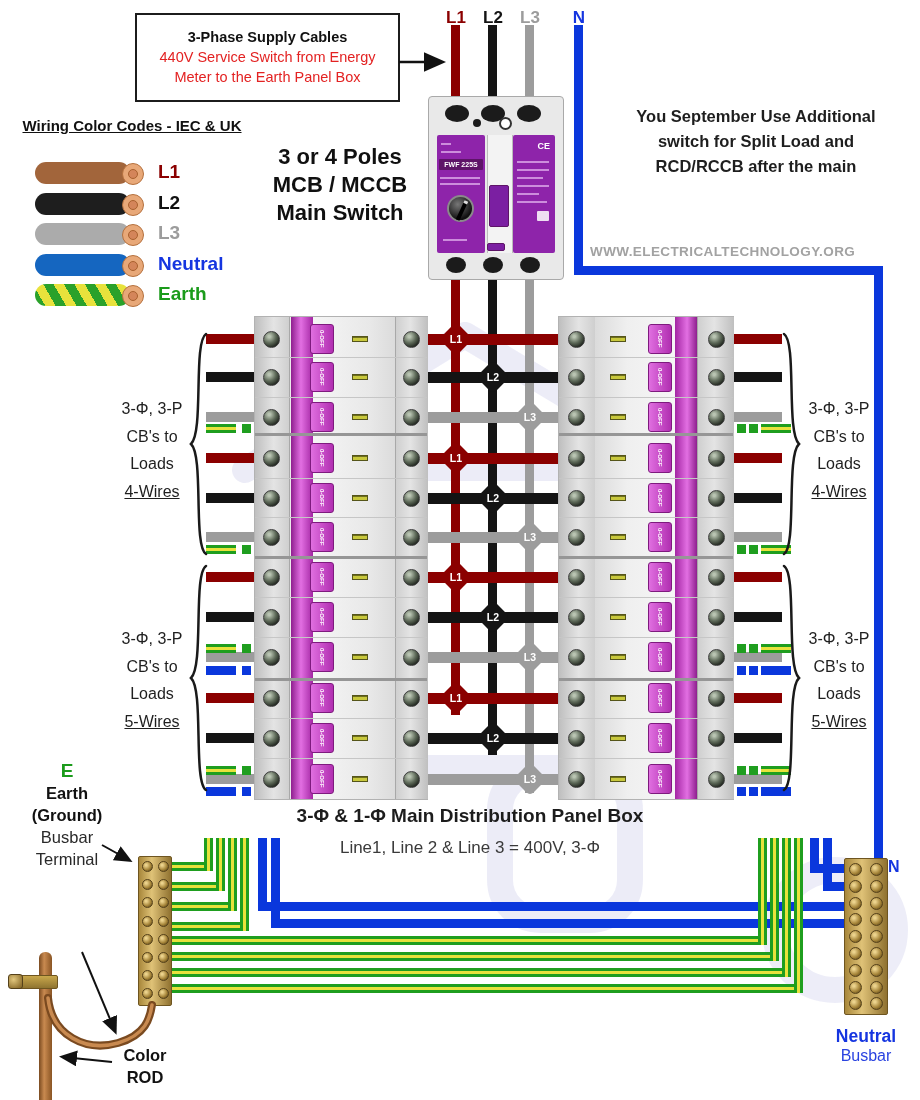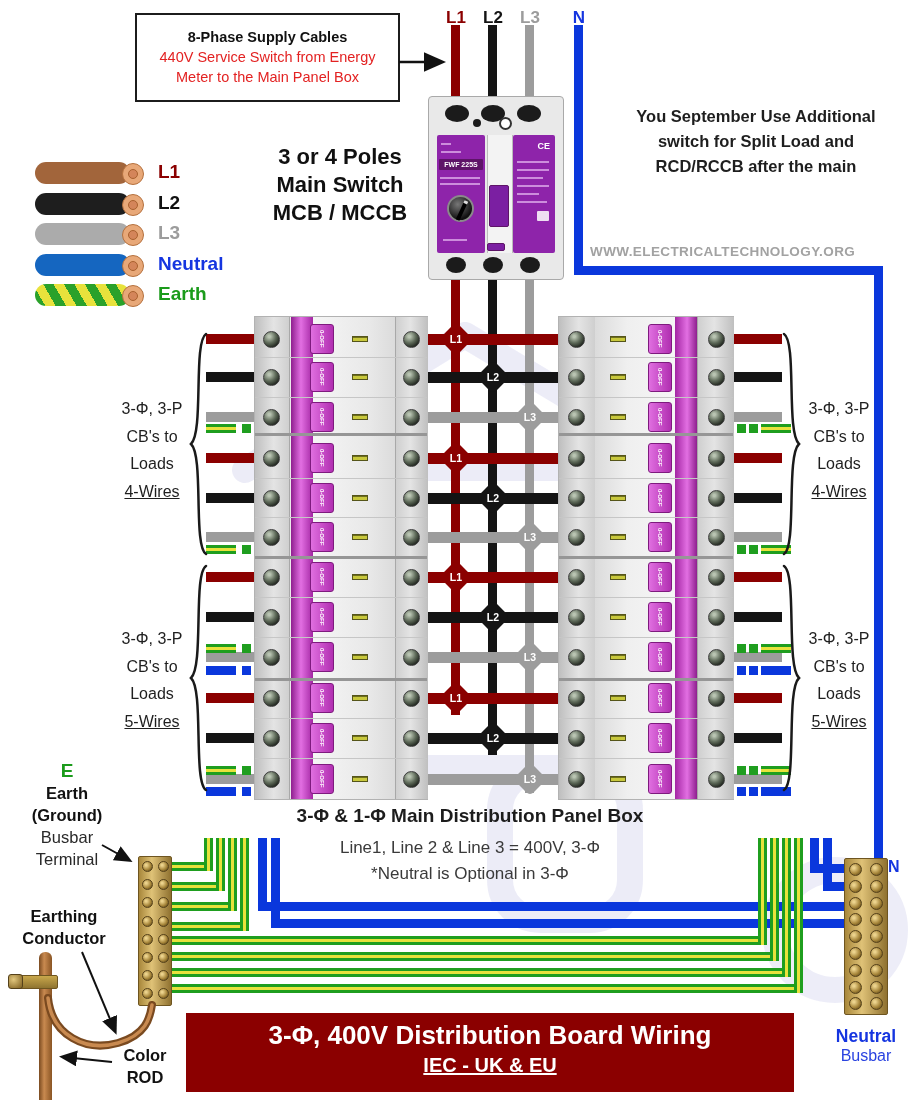--- a/index.html
+++ b/index.html
@@ -106,33 +106,34 @@
   <div class="abs wire" style="left:574px;top:25px;width:9px;height:248px;background:#0A37DC;z-index:1;"></div>
   <div class="abs wire" style="left:574px;top:266px;width:309px;height:9px;background:#0A37DC;z-index:1;"></div>
   <div class="abs wire" style="left:874px;top:266px;width:9px;height:595px;background:#0A37DC;z-index:1;"></div>
 
   <div class="abs phz" style="left:441px;color:#8B0000;">L1</div>
   <div class="abs phz" style="left:478px;color:#141414;">L2</div>
   <div class="abs phz" style="left:515px;color:#9C9C9C;">L3</div>
   <div class="abs phz" style="left:564px;color:#1535E0;">N</div>
 
   <div class="abs supply-box ctr">
-    <div class="bk">8-Phase Supply Cables</div>
+    <div class="bk">3-Phase Supply Cables</div>
     <div class="rd">440V Service Switch from Energy</div>
-    <div class="rd">Meter to the Main Panel Box</div>
+    <div class="rd">Meter to the Earth Panel Box</div>
   </div>
 
   <div class="abs legend-title ctr">
+    <div class="ul">Wiring Color Codes - IEC &amp; UK</div>
   </div>
   <div id="legend-rows"></div>
 
   <div class="abs msw-label ctr">
     <div>3 or 4 Poles</div>
+    <div>MCB / MCCB</div>
     <div>Main Switch</div>
-    <div>MCB / MCCB</div>
   </div>
 
   <div class="abs mccb">
     <div class="term" style="left:16px;top:8px;width:24px;height:17px;"></div>
     <div class="term" style="left:52px;top:8px;width:24px;height:17px;"></div>
     <div class="term" style="left:88px;top:8px;width:24px;height:17px;"></div>
     <div class="term" style="left:44px;top:22px;width:8px;height:8px;"></div>
     <div class="abs" style="left:70px;top:20px;width:9px;height:9px;border-radius:50%;background:#fff;border:2px solid #333;"></div>
     <div class="panel" style="left:8px;top:38px;width:48px;height:118px;">
       <div class="tline" style="left:4px;top:8px;width:10px;"></div>
@@ -204,21 +205,20 @@
   <div class="abs cbl ctr" style="left:784px;top:625px;">
     <div>3-Φ, 3-P</div>
     <div>CB's to</div>
     <div>Loads</div>
     <div class="ul">5-Wires</div>
   </div>
 
   <div class="abs ptitle ctr">3-Φ &amp; 1-Φ Main Distribution Panel Box</div>
   <div class="abs pnotes ctr">
     <div>Line1, Line 2 &amp; Line 3 = 400V, 3-Φ</div>
-    <div>*Neutral is Optional in 3-Φ</div>
   </div>
 
   <div class="abs busbar" id="earthBusbar" style="left:138px;top:856px;width:34px;height:150px;">
       <div class="bscrew abs" style="left: 3px; top: 4px; width: 11px; height: 11px;"></div>
       <div class="bscrew abs" style="left: 19px; top: 4px; width: 11px; height: 11px;"></div>
       <div class="bscrew abs" style="left: 3px; top: 22.2px; width: 11px; height: 11px;"></div>
       <div class="bscrew abs" style="left: 19px; top: 22.2px; width: 11px; height: 11px;"></div>
       <div class="bscrew abs" style="left: 3px; top: 40.4px; width: 11px; height: 11px;"></div>
       <div class="bscrew abs" style="left: 19px; top: 40.4px; width: 11px; height: 11px;"></div>
       <div class="bscrew abs" style="left: 3px; top: 58.6px; width: 11px; height: 11px;"></div>
@@ -253,36 +253,28 @@
       <div class="bscrew abs" style="left: 25px; top: 138.4px; width: 13px; height: 13px;"></div>
     </div>
 
   <div class="abs etxt">
     <div class="e">E</div>
     <div class="b">Earth</div>
     <div class="b">(Ground)</div>
     <div class="r">Busbar</div>
     <div class="r">Terminal</div>
   </div>
-  <div class="abs econd ctr">
-    <div>Earthing</div>
-    <div>Conductor</div>
-  </div>
   <div class="abs grod ctr">
     <div>Color</div>
     <div>ROD</div>
   </div>
   <div class="abs rod"></div>
   <div class="abs clamp"></div>
   <div class="abs bolt"></div>
 
-  <div class="abs banner">
-    <div class="t1">3-Φ, 400V Distribution Board Wiring</div>
-    <div class="t2">IEC - UK &amp; EU</div>
-  </div>
 
   <div class="abs nlab">N</div>
   <div class="abs ntxt">
     <div class="n1">Neutral</div>
     <div class="n2">Busbar</div>
   </div>
 
   <svg class="overlay" width="920" height="1100">
     <defs>
       <marker id="ah" markerWidth="9" markerHeight="8" refX="7" refY="4" orient="auto">

